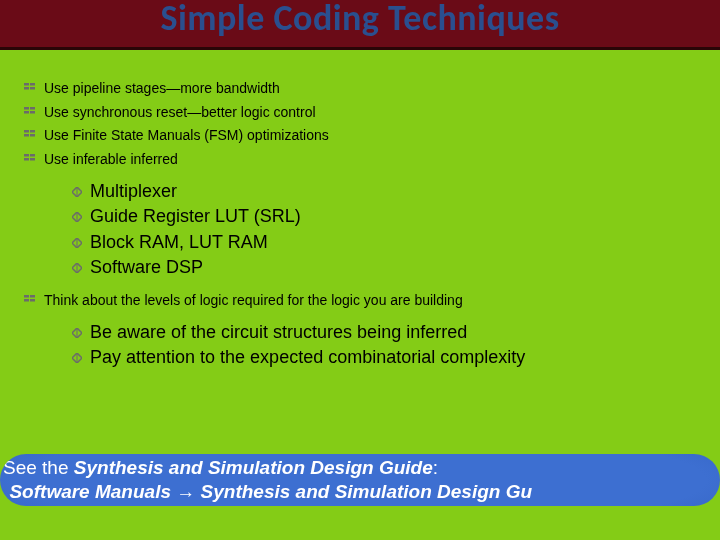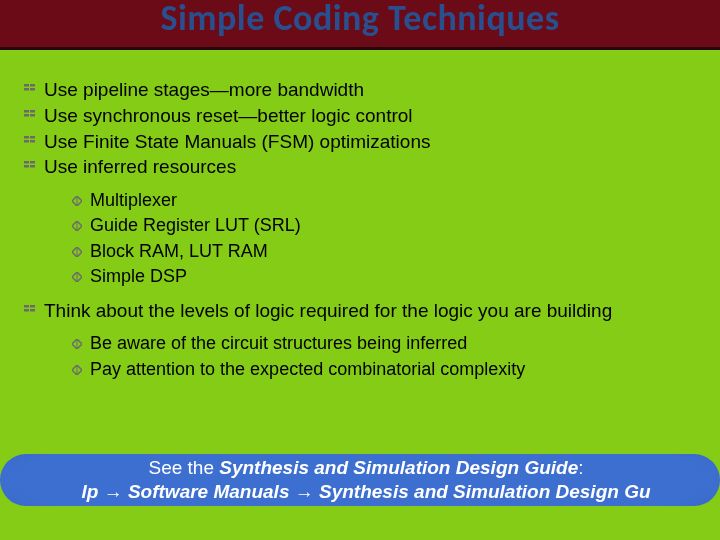--- a/index.html
+++ b/index.html
@@ -24,21 +24,21 @@
     color: #2a4f8f;
     letter-spacing: 0.5px;
   }
 
   .content { padding: 28px 24px 0 24px; }
 
   .bullet-l1 {
     display: flex;
     align-items: center;
     gap: 8px;
-    font-size: 19px;
+    font-size: 14px;
     color: #000;
     line-height: 1.25;
     margin-bottom: 2px;
   }
   .bullet-l1 .icon svg { width: 12px; height: 12px; margin-top: 5px; }
 
   .group-l2 { margin: 10px 0 10px 48px; }
   .bullet-l2 {
     display: flex;
     align-items: flex-start;
@@ -51,22 +51,22 @@
   .bullet-l2 .icon svg { width: 10px; height: 10px; margin-top: 5px; }
 
   .footer-band {
     position: absolute;
     left: 0; right: 0; bottom: 34px;
     height: 52px;
     background: radial-gradient(ellipse 120% 240% at 50% 50%, #3d6fd1 0%, #3d6fd1 40%, #163a8f 100%);
     border-radius: 26px / 26px;
     color: #fff;
     font-size: 19px;
-    text-align: center;
-    padding: 2px 0 0 12px;
+    text-align: left;
+    padding: 2px 0 0 3px;
     overflow: hidden;
   }
   .footer-band .line1, .footer-band .line2 { white-space: nowrap; line-height: 1.25; }
   .footer-band .arrow { font-family: 'Segoe UI Symbol', Arial; }
   .em { font-style: italic; font-weight: 700; }
   .footer-band .line2 { margin-left: -40px; margin-right: -40px; }
 </style>
 </head>
 <body>
 
@@ -105,21 +105,21 @@
           </svg></span>
       <span>Use Finite State Manuals (FSM) optimizations</span>
     </div>
     <div class="bullet-l1">
       <span class="icon"><svg viewBox="0 0 12 12">
             <rect x="0" y="0" width="5" height="2.5" fill="#6b6b6b"></rect>
             <rect x="6" y="0" width="5" height="2.5" fill="#6b6b6b"></rect>
             <rect x="0" y="4" width="5" height="2.5" fill="#6b6b6b"></rect>
             <rect x="6" y="4" width="5" height="2.5" fill="#6b6b6b"></rect>
           </svg></span>
-      <span>Use inferred resources</span>
+      <span>Use inferable inferred</span>
     </div>
 
     <div class="group-l2">
       <div class="bullet-l2">
         <span class="icon"><svg viewBox="0 0 10 10">
               <polygon points="5,0 10,5 5,10 0,5" fill="none" stroke="#6b6b6b" stroke-width="1.5"></polygon>
               <line x1="5" y1="0" x2="5" y2="10" stroke="#6b6b6b" stroke-width="1"></line>
             </svg></span>
         <span>Multiplexer</span>
       </div>
@@ -135,21 +135,21 @@
               <polygon points="5,0 10,5 5,10 0,5" fill="none" stroke="#6b6b6b" stroke-width="1.5"></polygon>
               <line x1="5" y1="0" x2="5" y2="10" stroke="#6b6b6b" stroke-width="1"></line>
             </svg></span>
         <span>Block RAM, LUT RAM</span>
       </div>
       <div class="bullet-l2">
         <span class="icon"><svg viewBox="0 0 10 10">
               <polygon points="5,0 10,5 5,10 0,5" fill="none" stroke="#6b6b6b" stroke-width="1.5"></polygon>
               <line x1="5" y1="0" x2="5" y2="10" stroke="#6b6b6b" stroke-width="1"></line>
             </svg></span>
-        <span>Simple DSP</span>
+        <span>Software DSP</span>
       </div>
     </div>
 
     <div class="bullet-l1">
       <span class="icon"><svg viewBox="0 0 12 12">
             <rect x="0" y="0" width="5" height="2.5" fill="#6b6b6b"></rect>
             <rect x="6" y="0" width="5" height="2.5" fill="#6b6b6b"></rect>
             <rect x="0" y="4" width="5" height="2.5" fill="#6b6b6b"></rect>
             <rect x="6" y="4" width="5" height="2.5" fill="#6b6b6b"></rect>
           </svg></span>

